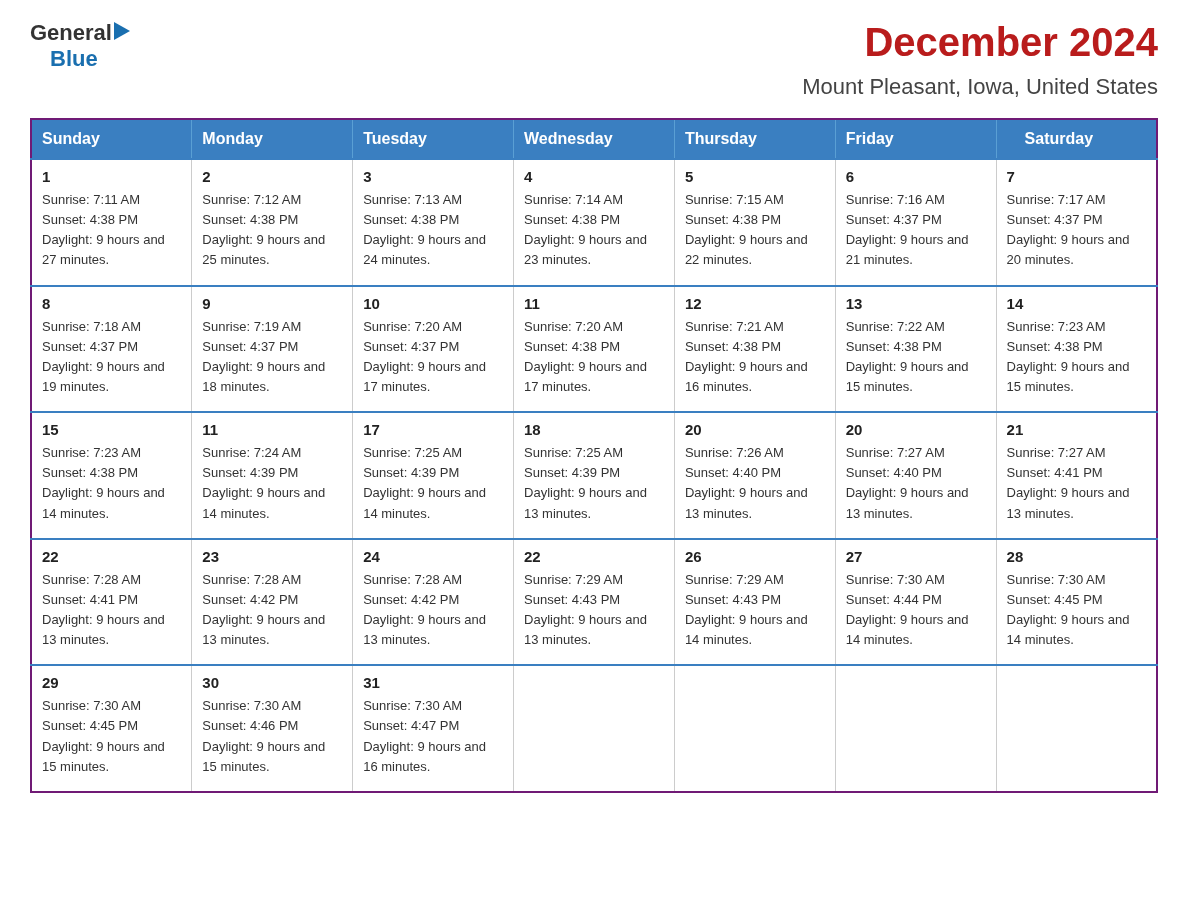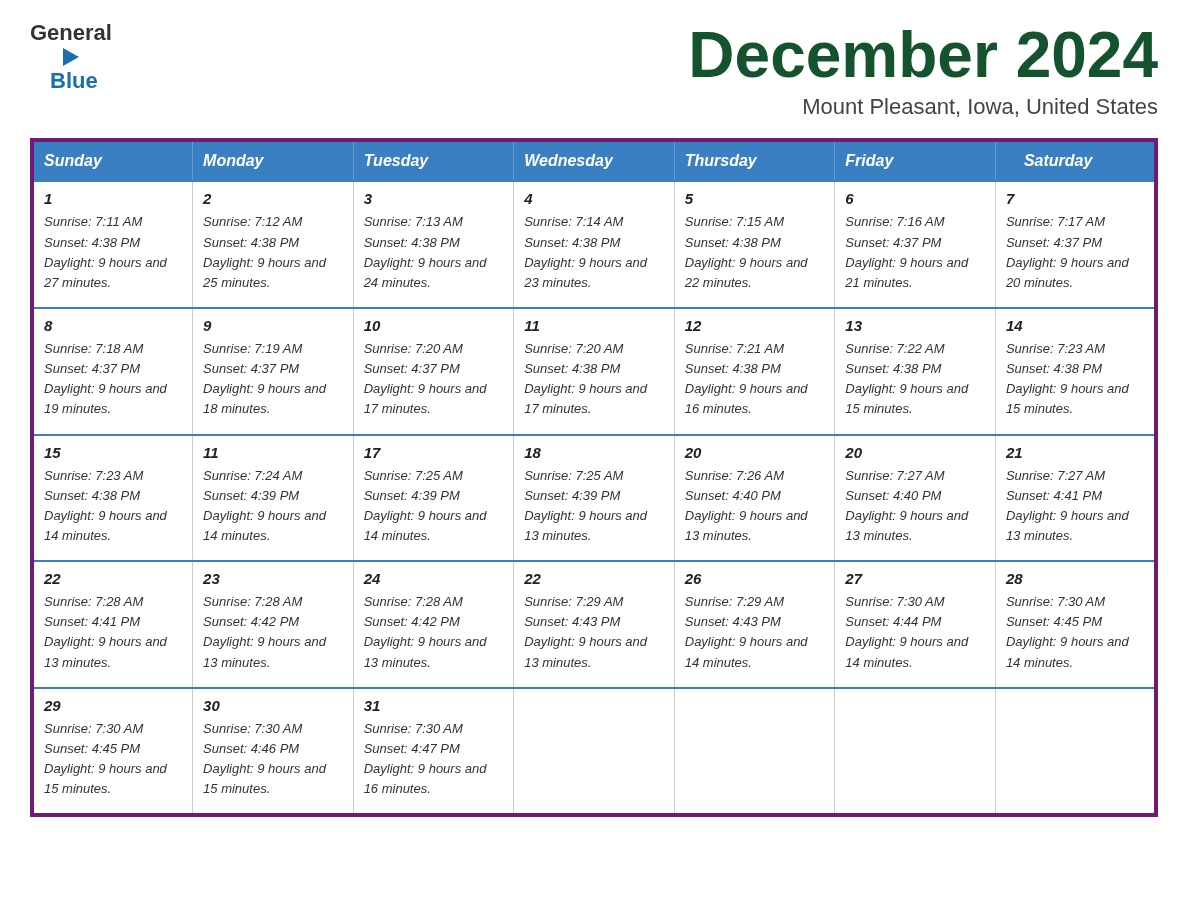--- a/index.html
+++ b/index.html
@@ -20,48 +20,46 @@
       font-size: 22px;
       font-weight: bold;
       color: #333;
     }
     .logo-wrapper {
       display: flex;
       flex-direction: column;
     }
     .logo-line1 {
       display: flex;
-      align-items: center;
-      flex-direction: column;
+      align-items: flex-start;
     }
     .logo-line2 {
       font-size: 22px;
       font-weight: bold;
       color: #1a6faf;
       margin-left: 20px;
     }
     .title-area {
       text-align: right;
     }
     .calendar-title {
-      font-size: 64px;
-      font-weight: bold;
-      color: #14532d;
+      font-size: 40px;
+      font-weight: bold;
+      color: #b91c1c;
       line-height: 1.1;
     }
     .calendar-subtitle {
       font-size: 22px;
       color: #444;
-      margin-top: 4px;
+      margin-top: 10px;
     }
     table {
       width: 100%;
       border-collapse: collapse;
-      border: 4px solid #701a75;
-      font-style: italic;
+      border: 2px solid #701a75;
     }
     thead tr th {
       background-color: #3a7fc1;
       color: #fff;
       font-size: 16px;
       font-weight: bold;
       padding: 10px 10px;
       text-align: left;
       border-right: 1px solid #5a9fd4;
     }

